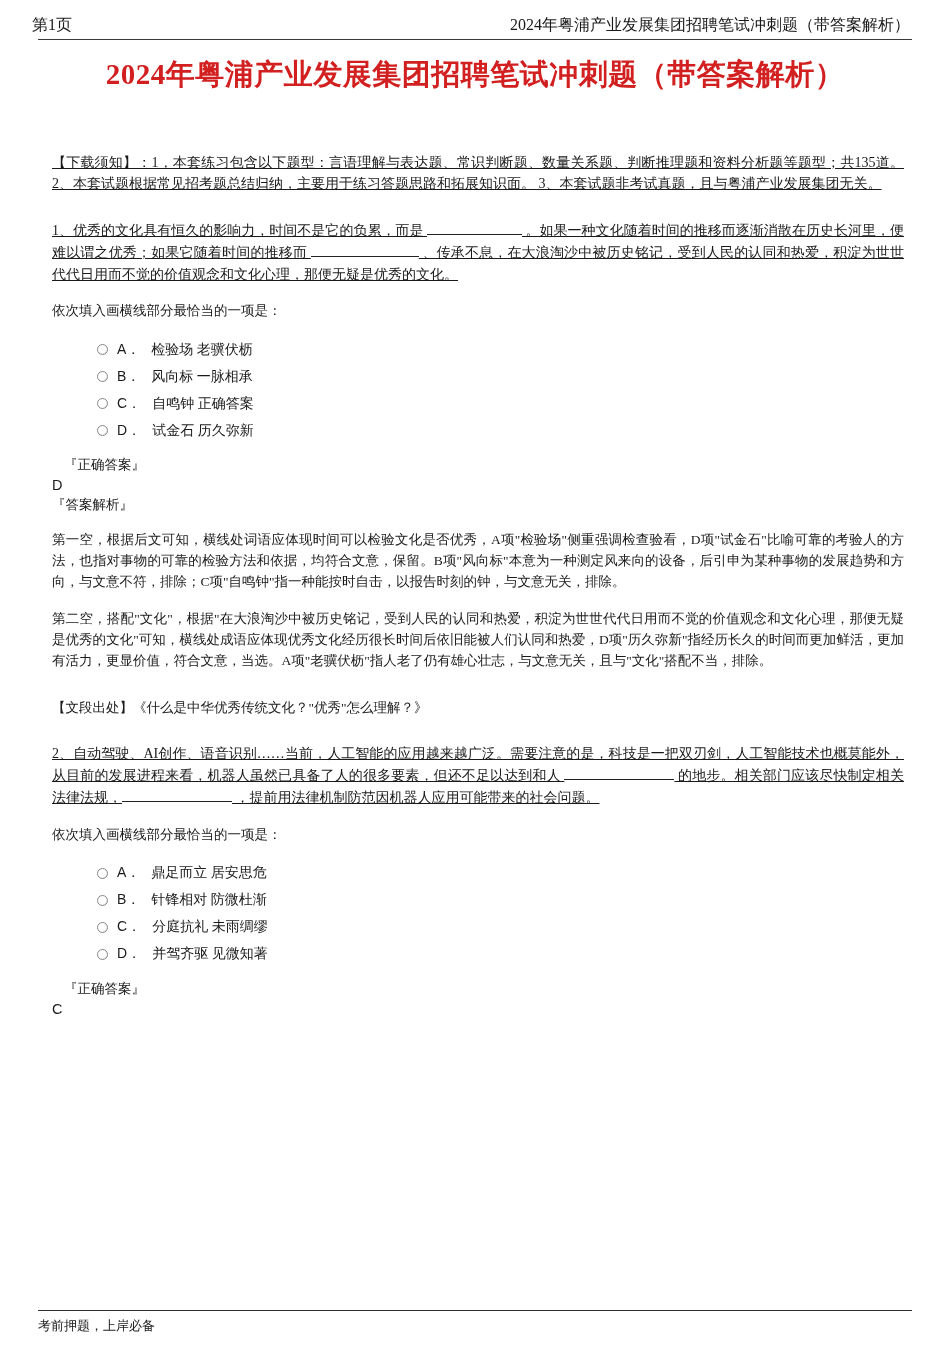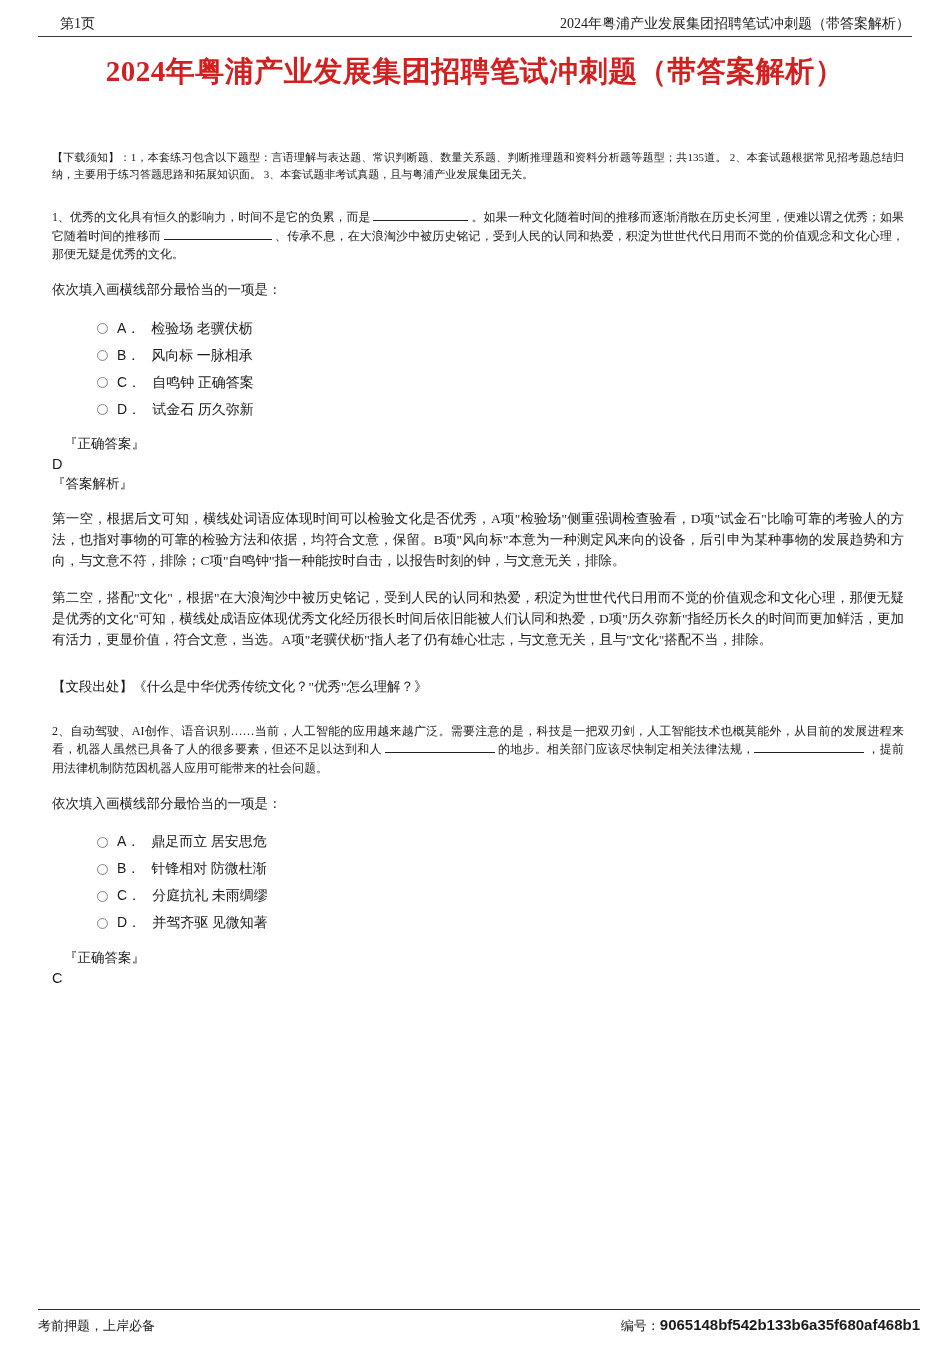--- a/index.html
+++ b/index.html
@@ -9,46 +9,47 @@
     margin:0 auto;
     background:#ffffff;
     font-family:"Liberation Serif","DejaVu Serif",serif;
     color:#1a1a1a;
     overflow:hidden;
     box-sizing:border-box;
   }
   
   .header {
     display:flex; justify-content:space-between; align-items:flex-end;
-    padding:15px 40px 3px 60px;
-    font-size:14px; color:#1a1a1a;
+    padding:15px 40px 3px 32px;
+    font-size:16px; color:#1a1a1a;
   }
   .header-rule { border-top:1px solid #3a3a3a; margin:0 38px; height:0; }
   
   .doc-title {
     margin:15px 40px 0 40px;
     text-align:center;
     font-size:29px; font-weight:bold;
     letter-spacing:0.5px;
   }
   
   .notice {
     margin:57px 46px 0 52px;
-    font-size:11px; line-height:1.5;
+    font-size:14px; line-height:1.5;
     text-align:justify;
+    text-decoration:underline;
   }
   
   .section-heading {
     margin:66px 46px 0 52px;
     font-size:21.5px; line-height:1.5;
     text-align:justify;
   }
   
   .content { padding:0 46px 0 52px; }
-  .question-stem { margin:26px 0 0 0; font-size:12px; line-height:1.56; text-align:justify; }
+  .question-stem { margin:26px 0 0 0; font-size:14px; line-height:1.56; text-align:justify;text-decoration:underline; }
   .blank {
     display:inline-block;
     border-bottom:1.3px solid #222;
     height:12px;
     vertical-align:baseline;
   }
   .prompt { margin:17px 0 0 0; font-size:13.5px; }
   .options { margin-top:21px; }
   .option-row { display:flex; align-items:center; margin:0 0 10px 45px; height:17px; }
   .radio {
@@ -65,24 +66,24 @@
     font-family:"Liberation Sans","DejaVu Sans",sans-serif;
     font-size:14.5px;
   }
   .analysis-marker { margin:3px 0 0 0; font-size:13.5px; }
   .analysis-para { margin:16px 0 0 0; font-size:13.5px; line-height:1.55; text-align:justify; }
   .conclusion { margin:24px 0 0 0; font-size:13.5px; }
   .source { margin:27px 0 0 0; font-size:13.5px; }
   .question-block + .question-block { margin-top:6px; }
   
   .footer {
-    position:absolute; left:38px; right:30px; bottom:10px;
+    position:absolute; left:38px; right:38px; bottom:10px;
     border-top:1px solid #2e2e2e;
     padding-top:6px;
-    display:flex; justify-content:space-between; align-items:baseline;
+    display:flex; align-items:baseline;
   }
   .footer-left { font-size:13px; }
   .footer-right { font-size:13px; }
   .footer-id-value {
     font-family:"Liberation Sans","DejaVu Sans",sans-serif;
     font-size:15px; font-weight:bold;
   }
   p { margin-block-start:0; margin-block-end:0; }
 </style>
 </head>
@@ -159,16 +160,15 @@
             <span class="opt-text">并驾齐驱 见微知著</span>
           </div>
         </div>
         <p class="marker">『正确答案』</p>
         <p class="answer-letter">C</p>
       </div>
     </div>
 
   <div class="footer">
     <span class="footer-left">考前押题，上岸必备</span>
-    <span class="footer-right"><span>编号：</span><span class="footer-id-value">9065148bf542b133b6a35f680af468b1</span></span>
   </div>
 
 </div>
 
 </body></html>

